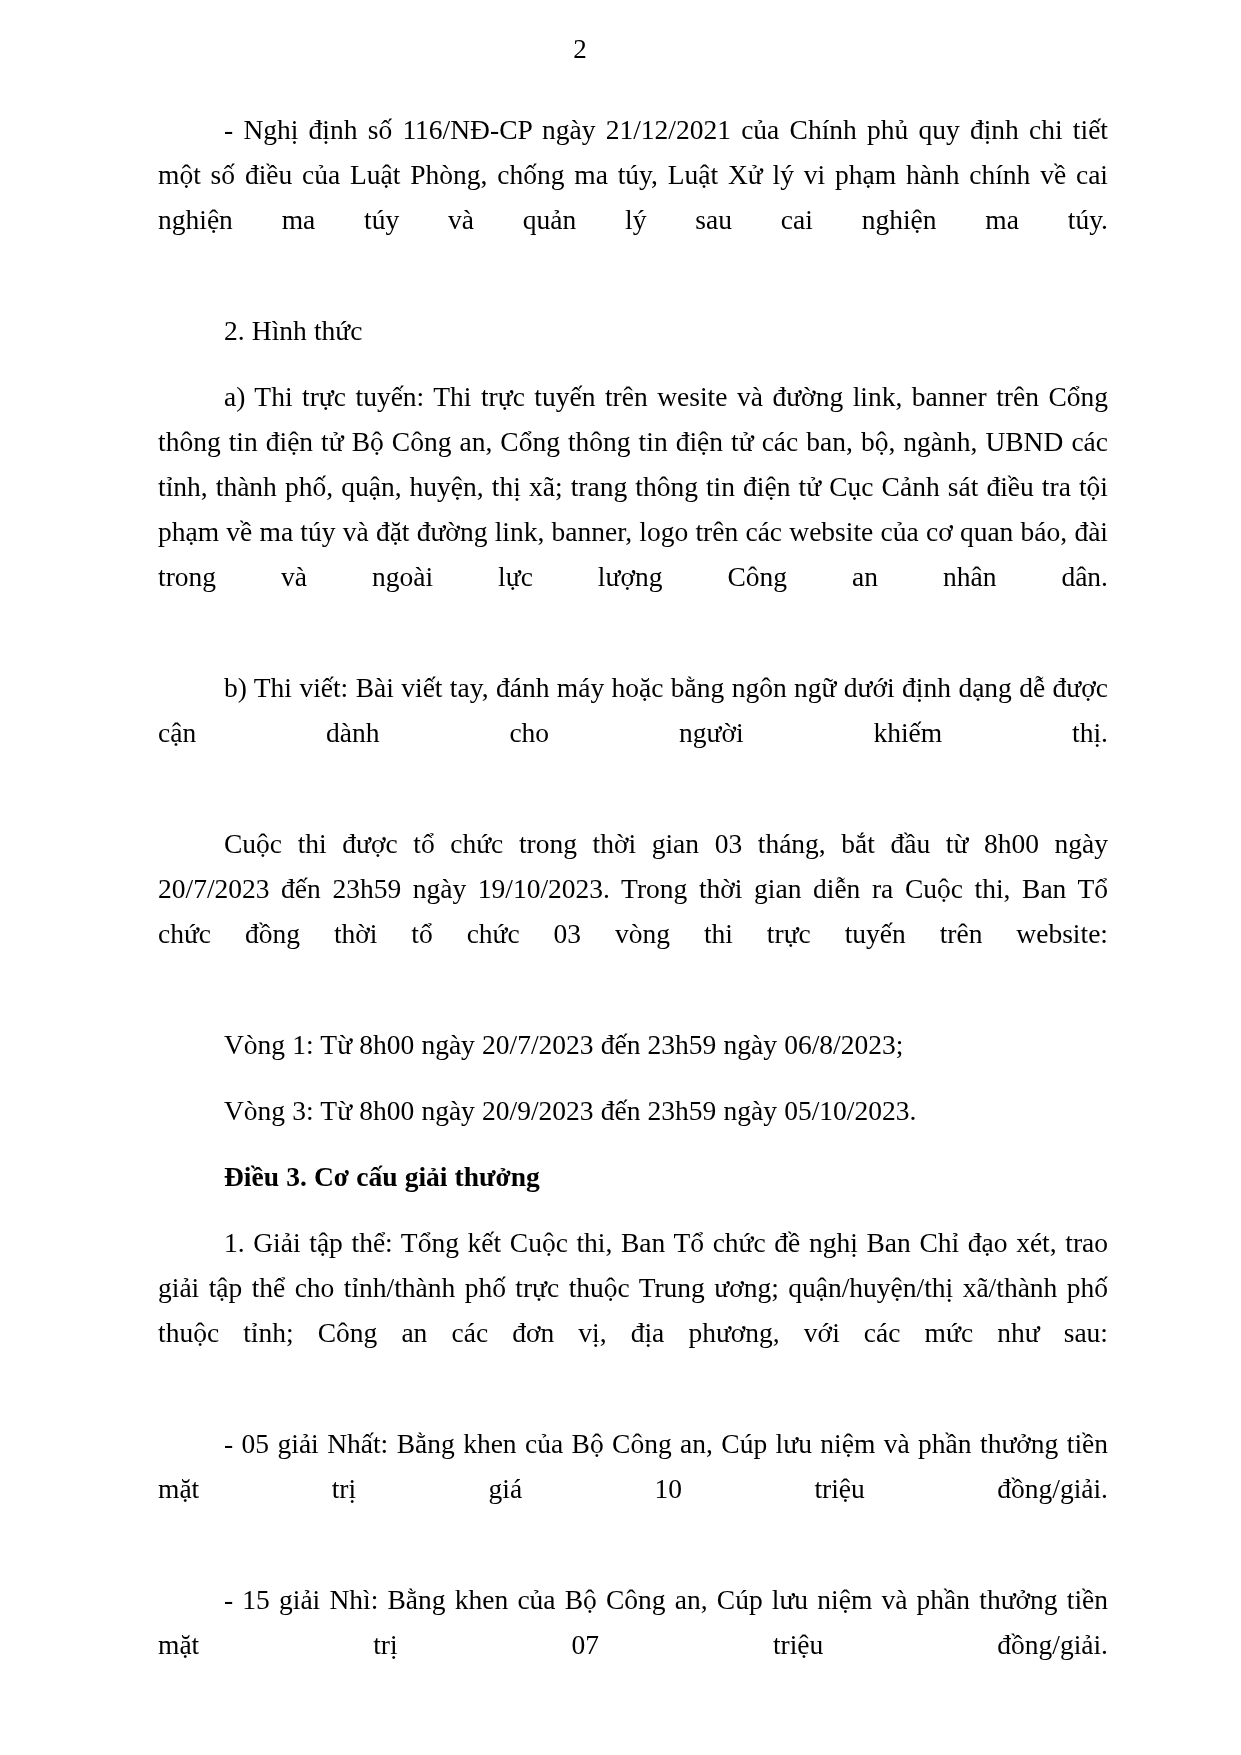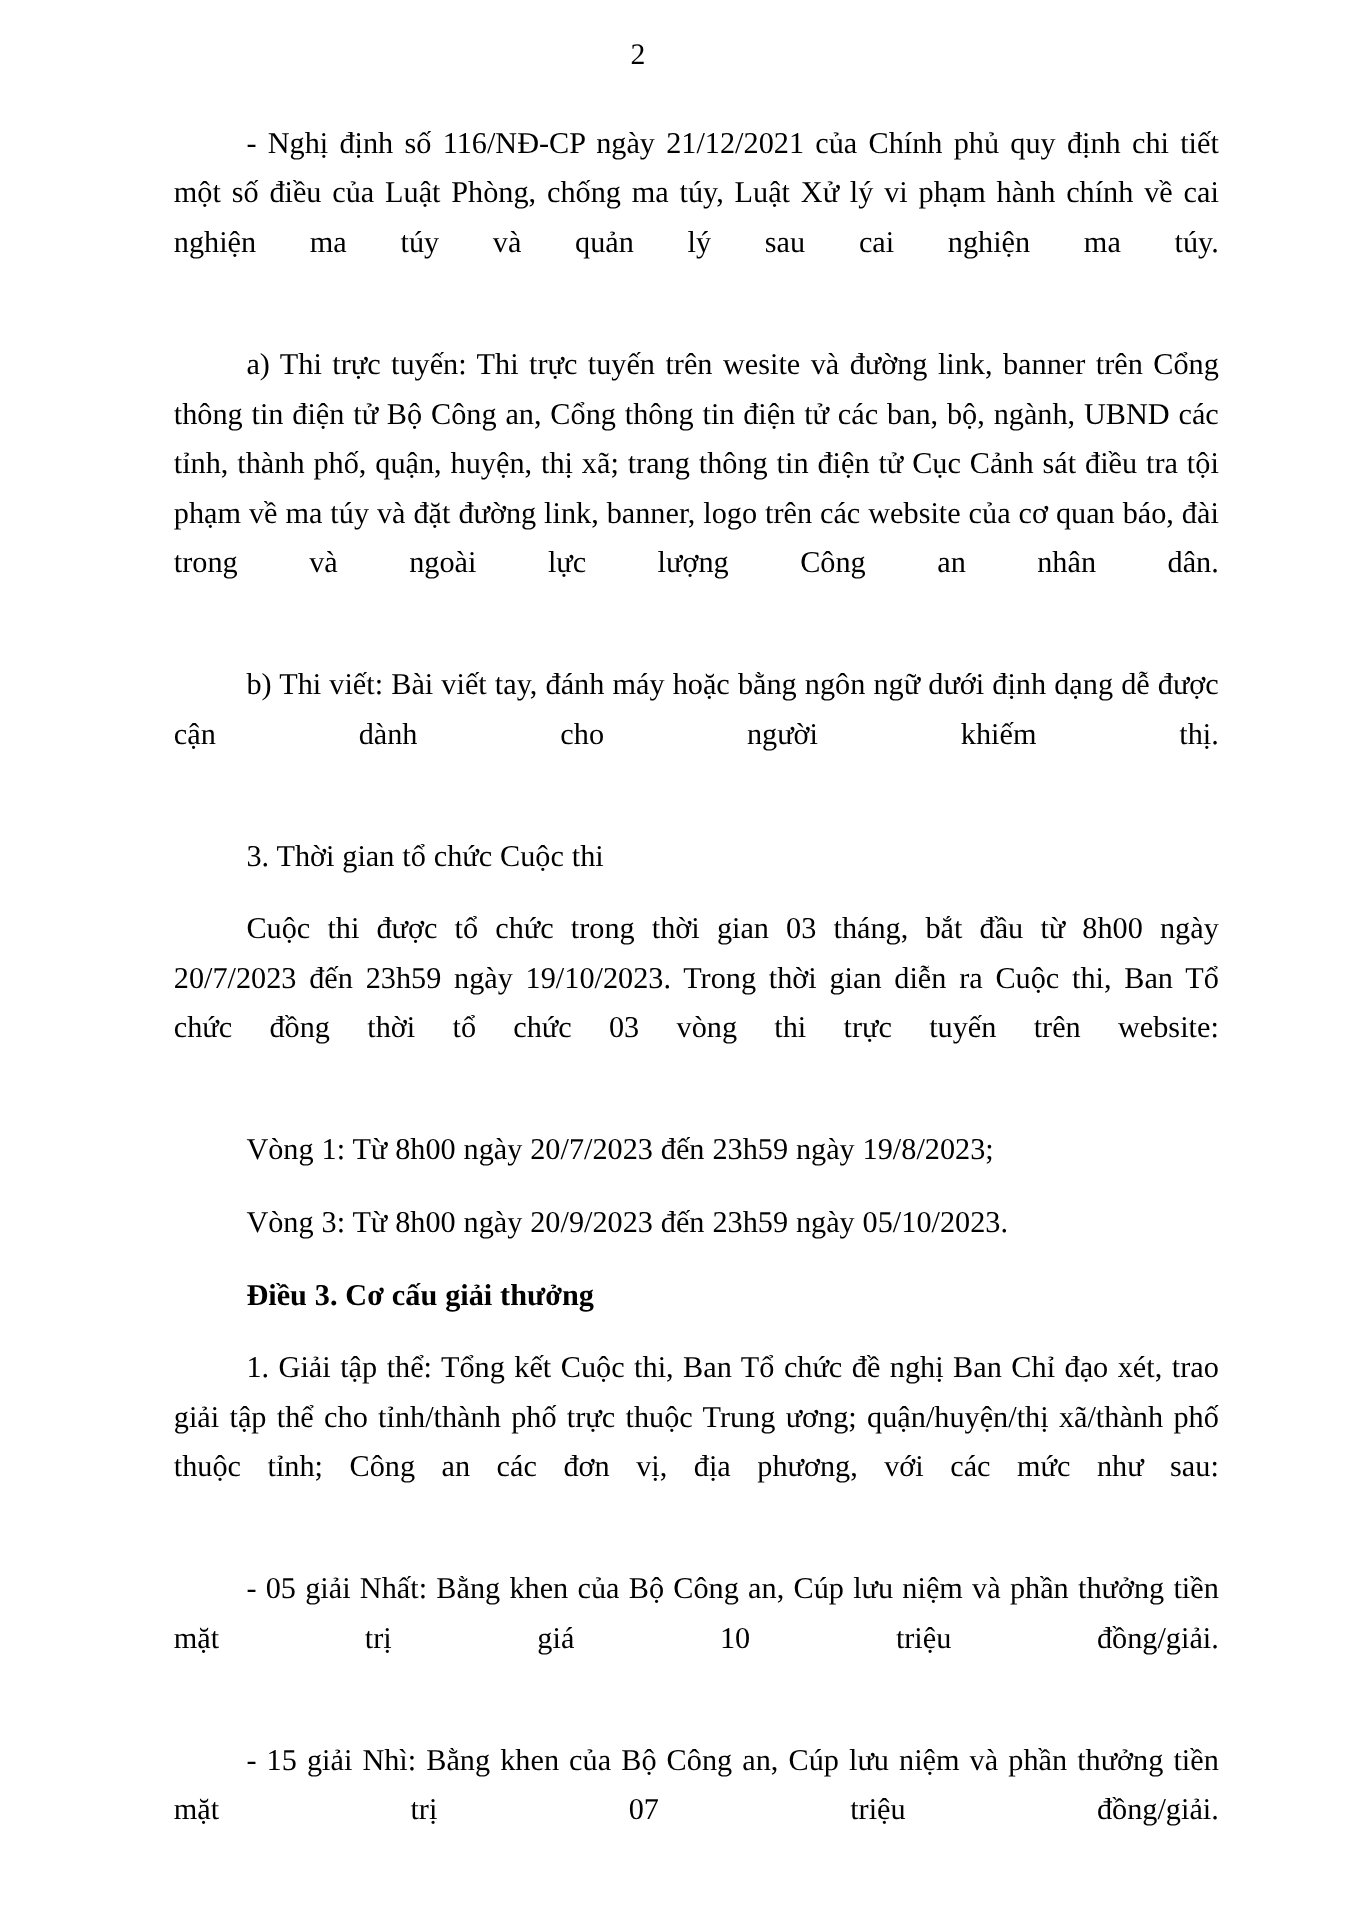--- a/index.html
+++ b/index.html
@@ -77,30 +77,30 @@
 <body>
 
 <div class="page">
 
   <div class="page-number">2</div>
 
   <div class="body-col">
 
     <p class="para spaced">- Nghị định số 116/NĐ-CP ngày 21/12/2021 của Chính phủ quy định chi tiết một số điều của Luật Phòng, chống ma túy, Luật Xử lý vi phạm hành chính về cai nghiện ma túy và quản lý sau cai nghiện ma túy.</p>
 
+    <p class="para spaced nostretch">2. Hình thức</p>
 
     <p class="para spaced">a) Thi trực tuyến: Thi trực tuyến trên wesite và đường link, banner trên Cổng thông tin điện tử Bộ Công an, Cổng thông tin điện tử các ban, bộ, ngành, UBND các tỉnh, thành phố, quận, huyện, thị xã; trang thông tin điện tử Cục Cảnh sát điều tra tội phạm về ma túy và đặt đường link, banner, logo trên các website của cơ quan báo, đài trong và ngoài lực lượng Công an nhân dân.</p>
 
     <p class="para spaced">b) Thi viết: Bài viết tay, đánh máy hoặc bằng ngôn ngữ dưới định dạng dễ được cận dành cho người khiếm thị.</p>
 
-    <p class="para spaced nostretch">3. Thời gian tổ chức Cuộc thi</p>
 
     <p class="para spaced">Cuộc thi được tổ chức trong thời gian 03 tháng, bắt đầu từ 8h00 ngày 20/7/2023 đến 23h59 ngày 19/10/2023. Trong thời gian diễn ra Cuộc thi, Ban Tổ chức đồng thời tổ chức 03 vòng thi trực tuyến trên website:</p>
 
-    <p class="para spaced nostretch">Vòng 1: Từ 8h00 ngày 20/7/2023 đến 23h59 ngày 19/8/2023;</p>
+    <p class="para spaced nostretch">Vòng 1: Từ 8h00 ngày 20/7/2023 đến 23h59 ngày 06/8/2023;</p>
 
 
     <p class="para spaced nostretch">Vòng 3: Từ 8h00 ngày 20/9/2023 đến 23h59 ngày 05/10/2023.</p>
 
     <p class="para spaced heading nostretch">Điều 3. Cơ cấu giải thưởng</p>
 
     <p class="para spaced">1. Giải tập thể: Tổng kết Cuộc thi, Ban Tổ chức đề nghị Ban Chỉ đạo xét, trao giải tập thể cho tỉnh/thành phố trực thuộc Trung ương; quận/huyện/thị xã/thành phố thuộc tỉnh; Công an các đơn vị, địa phương, với các mức như sau:</p>
 
     <p class="para spaced">- 05 giải Nhất: Bằng khen của Bộ Công an, Cúp lưu niệm và phần thưởng tiền mặt trị giá 10 triệu đồng/giải.</p>
 

